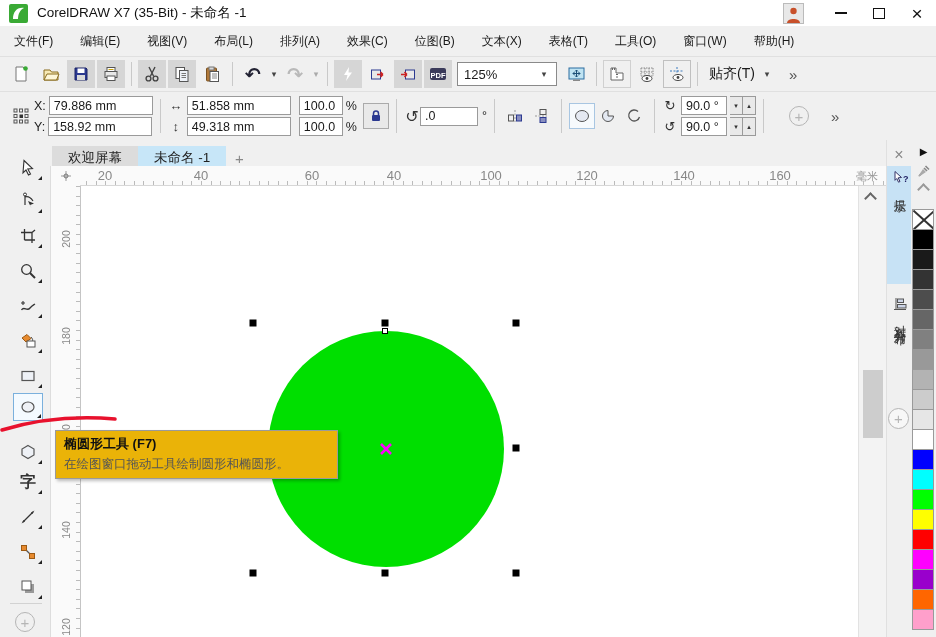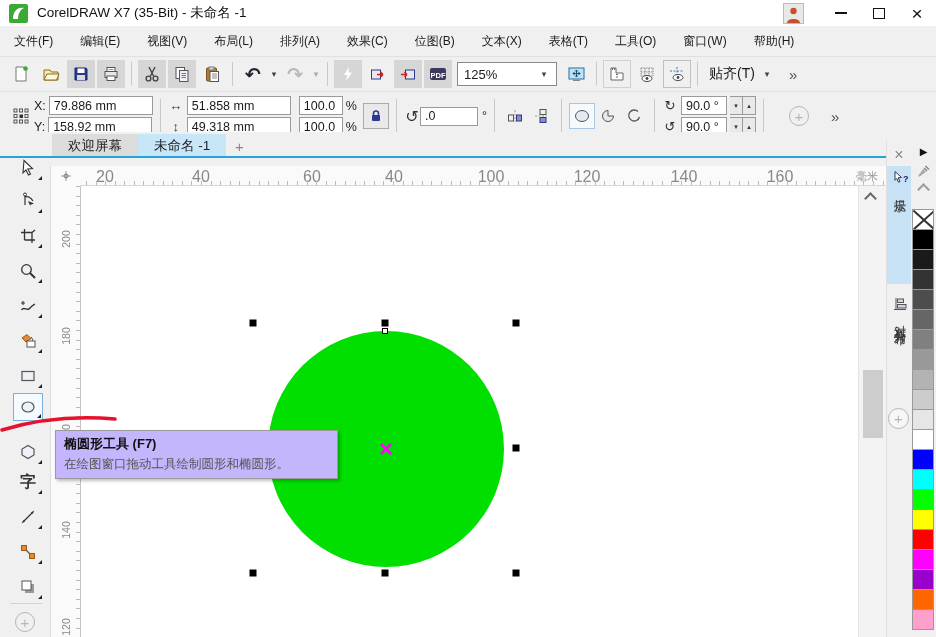--- a/index.html
+++ b/index.html
@@ -47,42 +47,42 @@
   .w104 { width:104px; } .w58 { width:44px; } .w46 { width:46px; } .w60 { width:58px; }
   .psep { width:1px; height:34px; background:#c9c9c9; margin:0 7px; }
   .picon { font-size:13px; color:#333; width:16px; text-align:center; }
   .pbtn { width:26px; height:26px; display:flex; align-items:center; justify-content:center; position:relative; }
   .pbtn.boxed { border:1px solid #a8c6e2; background:#f6fafd; }
   .spincol { display:flex; }
   .spinbtn { width:13px; height:19px; border:1px solid #9a9a9a; border-left:none; background:#e9e9e9; font-size:7px; display:flex; align-items:center; justify-content:center; color:#333; }
   .plus-circle { width:20px; height:20px; border-radius:50%; border:1.5px solid #b5b5b5; color:#b5b5b5; display:flex; align-items:center; justify-content:center; font-size:15px; }
 
   
-  .tabbar { position:absolute; left:0; top:132px; width:936px; height:26px; background:#f0f0f0; display:flex; align-items:flex-end; padding-left:52px; }
+  .tabbar { position:absolute; left:0; top:144px; width:936px; height:26px; background:#f0f0f0; display:flex; align-items:flex-end; padding-left:52px; }
   .tabbar:after { content:""; position:absolute; left:0; bottom:0; width:936px; height:2px; background:#27a3dc; }
   .doc-tab { height:24px; padding:0 16px; display:flex; align-items:center; font-size:13.5px; background:#dcdcdc; color:#222; }
   .doc-tab.active { background:#c7e6f8; }
   .newtab { width:26px; height:24px; display:flex; align-items:center; justify-content:center; color:#888; font-size:15px; }
 
   
   .toolbox { position:absolute; left:0; top:166px; width:51px; height:471px; background:#f0f0f0; border-right:1px solid #ddd; }
   .tool { position:absolute; left:13px; width:30px; height:28px; display:flex; align-items:center; justify-content:center; }
   .tool .fly { position:absolute; right:1px; bottom:2px; width:0; height:0; border-left:4px solid transparent; border-bottom:4px solid #222; }
   .tool.active { border:1px solid #7ab0dd; background:#f4faff; }
   .tool-sep { position:absolute; left:10px; width:32px; height:1px; background:#d2d2d2; }
   .text-glyph { font-size:16px; font-weight:bold; color:#333; }
 
   .vruler { position:absolute; left:51px; top:186px; width:29px; height:451px; background:#fafafa; }
   .vruler .lab { position:absolute; left:3px; font-size:10.5px; color:#888; transform:rotate(-90deg); transform-origin:center; width:24px; text-align:center; }
   .vticks { position:absolute; right:0; top:0; width:4px; height:451px;
     background:repeating-linear-gradient(180deg,#bbb 0 1px,transparent 1px 9.6px); }
   .ruler-corner { position:absolute; left:51px; top:166px; width:29px; height:20px; background:#fafafa; display:flex; align-items:center; justify-content:center; }
 
   .hruler { position:absolute; left:80px; top:166px; width:806px; height:20px; background:#fafafa; border-bottom:1px solid #d7d7d7; }
-  .hruler .lab { position:absolute; top:2px; font-size:16px; color:#888; transform:translateX(-50%); }
+  .hruler .lab { position:absolute; top:2px; font-size:13px; color:#888; transform:translateX(-50%); }
   .hruler .unit { position:absolute; right:8px; top:3px; font-size:11px; color:#999; }
   .hticks { position:absolute; left:0; bottom:0; width:806px; height:4px;
     background:repeating-linear-gradient(90deg,#bbb 0 1px,transparent 1px 9.6px); background-position-x:25px; }
 
   .canvas { position:absolute; left:80px; top:186px; width:778px; height:451px; background:#fff; border-left:1px solid #c5c5c5; }
 
   .vscroll { position:absolute; left:858px; top:186px; width:28px; height:451px; background:#f3f3f3; border-left:1px solid #e2e2e2; }
   .scroll-up { position:absolute; left:7px; top:8px; width:12px; height:12px; }
   .chev-up { width:9px; height:9px; border-left:2px solid #666; border-top:2px solid #666; transform:rotate(45deg); }
   .vthumb { position:absolute; left:4px; top:184px; width:20px; height:68px; background:#cdcdcd; }
@@ -98,21 +98,21 @@
   
   .palette { position:absolute; left:911px; top:140px; width:25px; height:497px; background:#f0f0f0; }
   .pal-head { height:70px; display:flex; flex-direction:column; align-items:center; justify-content:flex-start; padding-top:6px; gap:7px; }
   .pal-fly { font-size:10px; color:#111; }
   .swatch { width:22px; height:21px; margin-left:1px; border:1px solid #9a9a9a; margin-top:-1px; }
   .swatch.none { background:#fff; position:relative; overflow:hidden; }
   .swatch.none:before, .swatch.none:after { content:""; position:absolute; left:-3px; top:9px; width:28px; height:1.5px; background:#333; }
   .swatch.none:before { transform:rotate(42deg); } .swatch.none:after { transform:rotate(-42deg); }
 
   
-  .tooltip { position:absolute; left:55px; top:430px; width:283px; height:49px; background:#c4b5fd; border:1px solid #9a9a9a; box-shadow:2px 2px 3px rgba(0,0,0,.25); padding:4px 8px; z-index:40; }
+  .tooltip { position:absolute; left:55px; top:430px; width:283px; height:49px; background:#eab308; border:1px solid #9a9a9a; box-shadow:2px 2px 3px rgba(0,0,0,.25); padding:4px 8px; z-index:40; }
   .tooltip .tt-title { font-size:13px; font-weight:bold; color:#111; }
   .tooltip .tt-desc { font-size:12.5px; color:#555; margin-top:3px; white-space:nowrap; }
 
   .annotation { position:absolute; left:0; top:408px; z-index:50; pointer-events:none; }
 
   .shape-layer { position:absolute; left:80px; top:186px; z-index:10; }
 </style>
 </head>
 <body>
 

